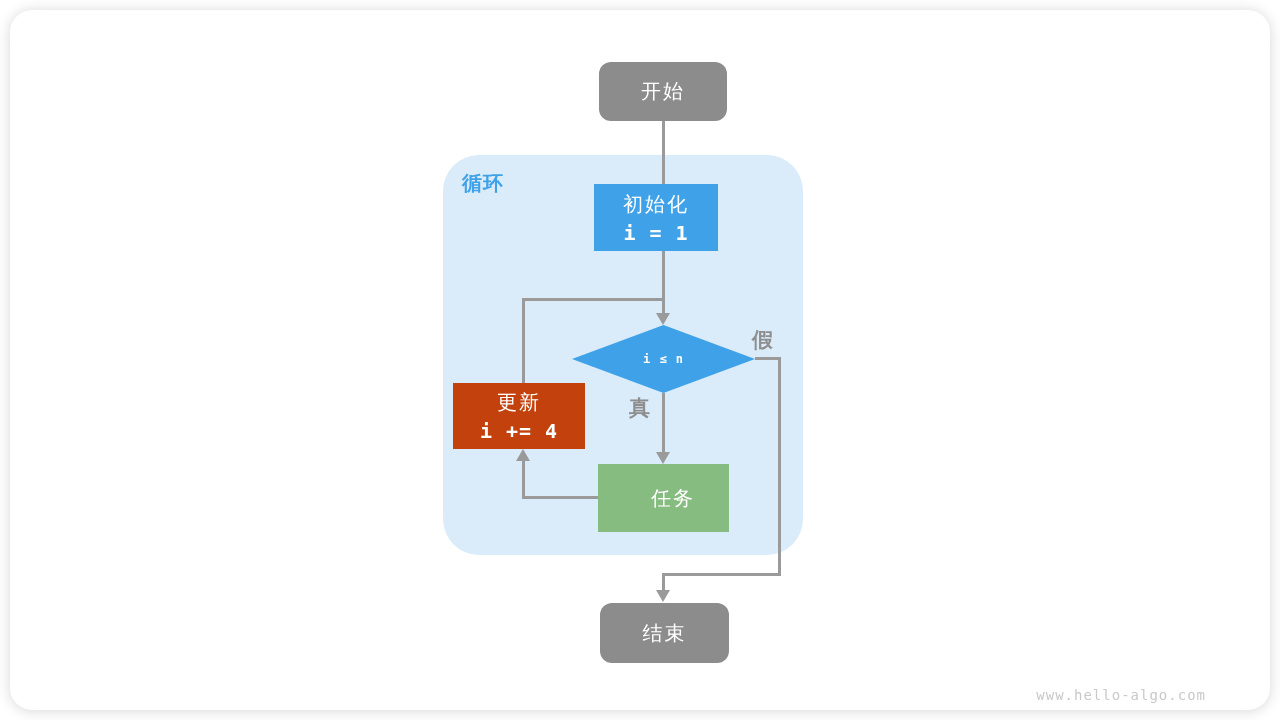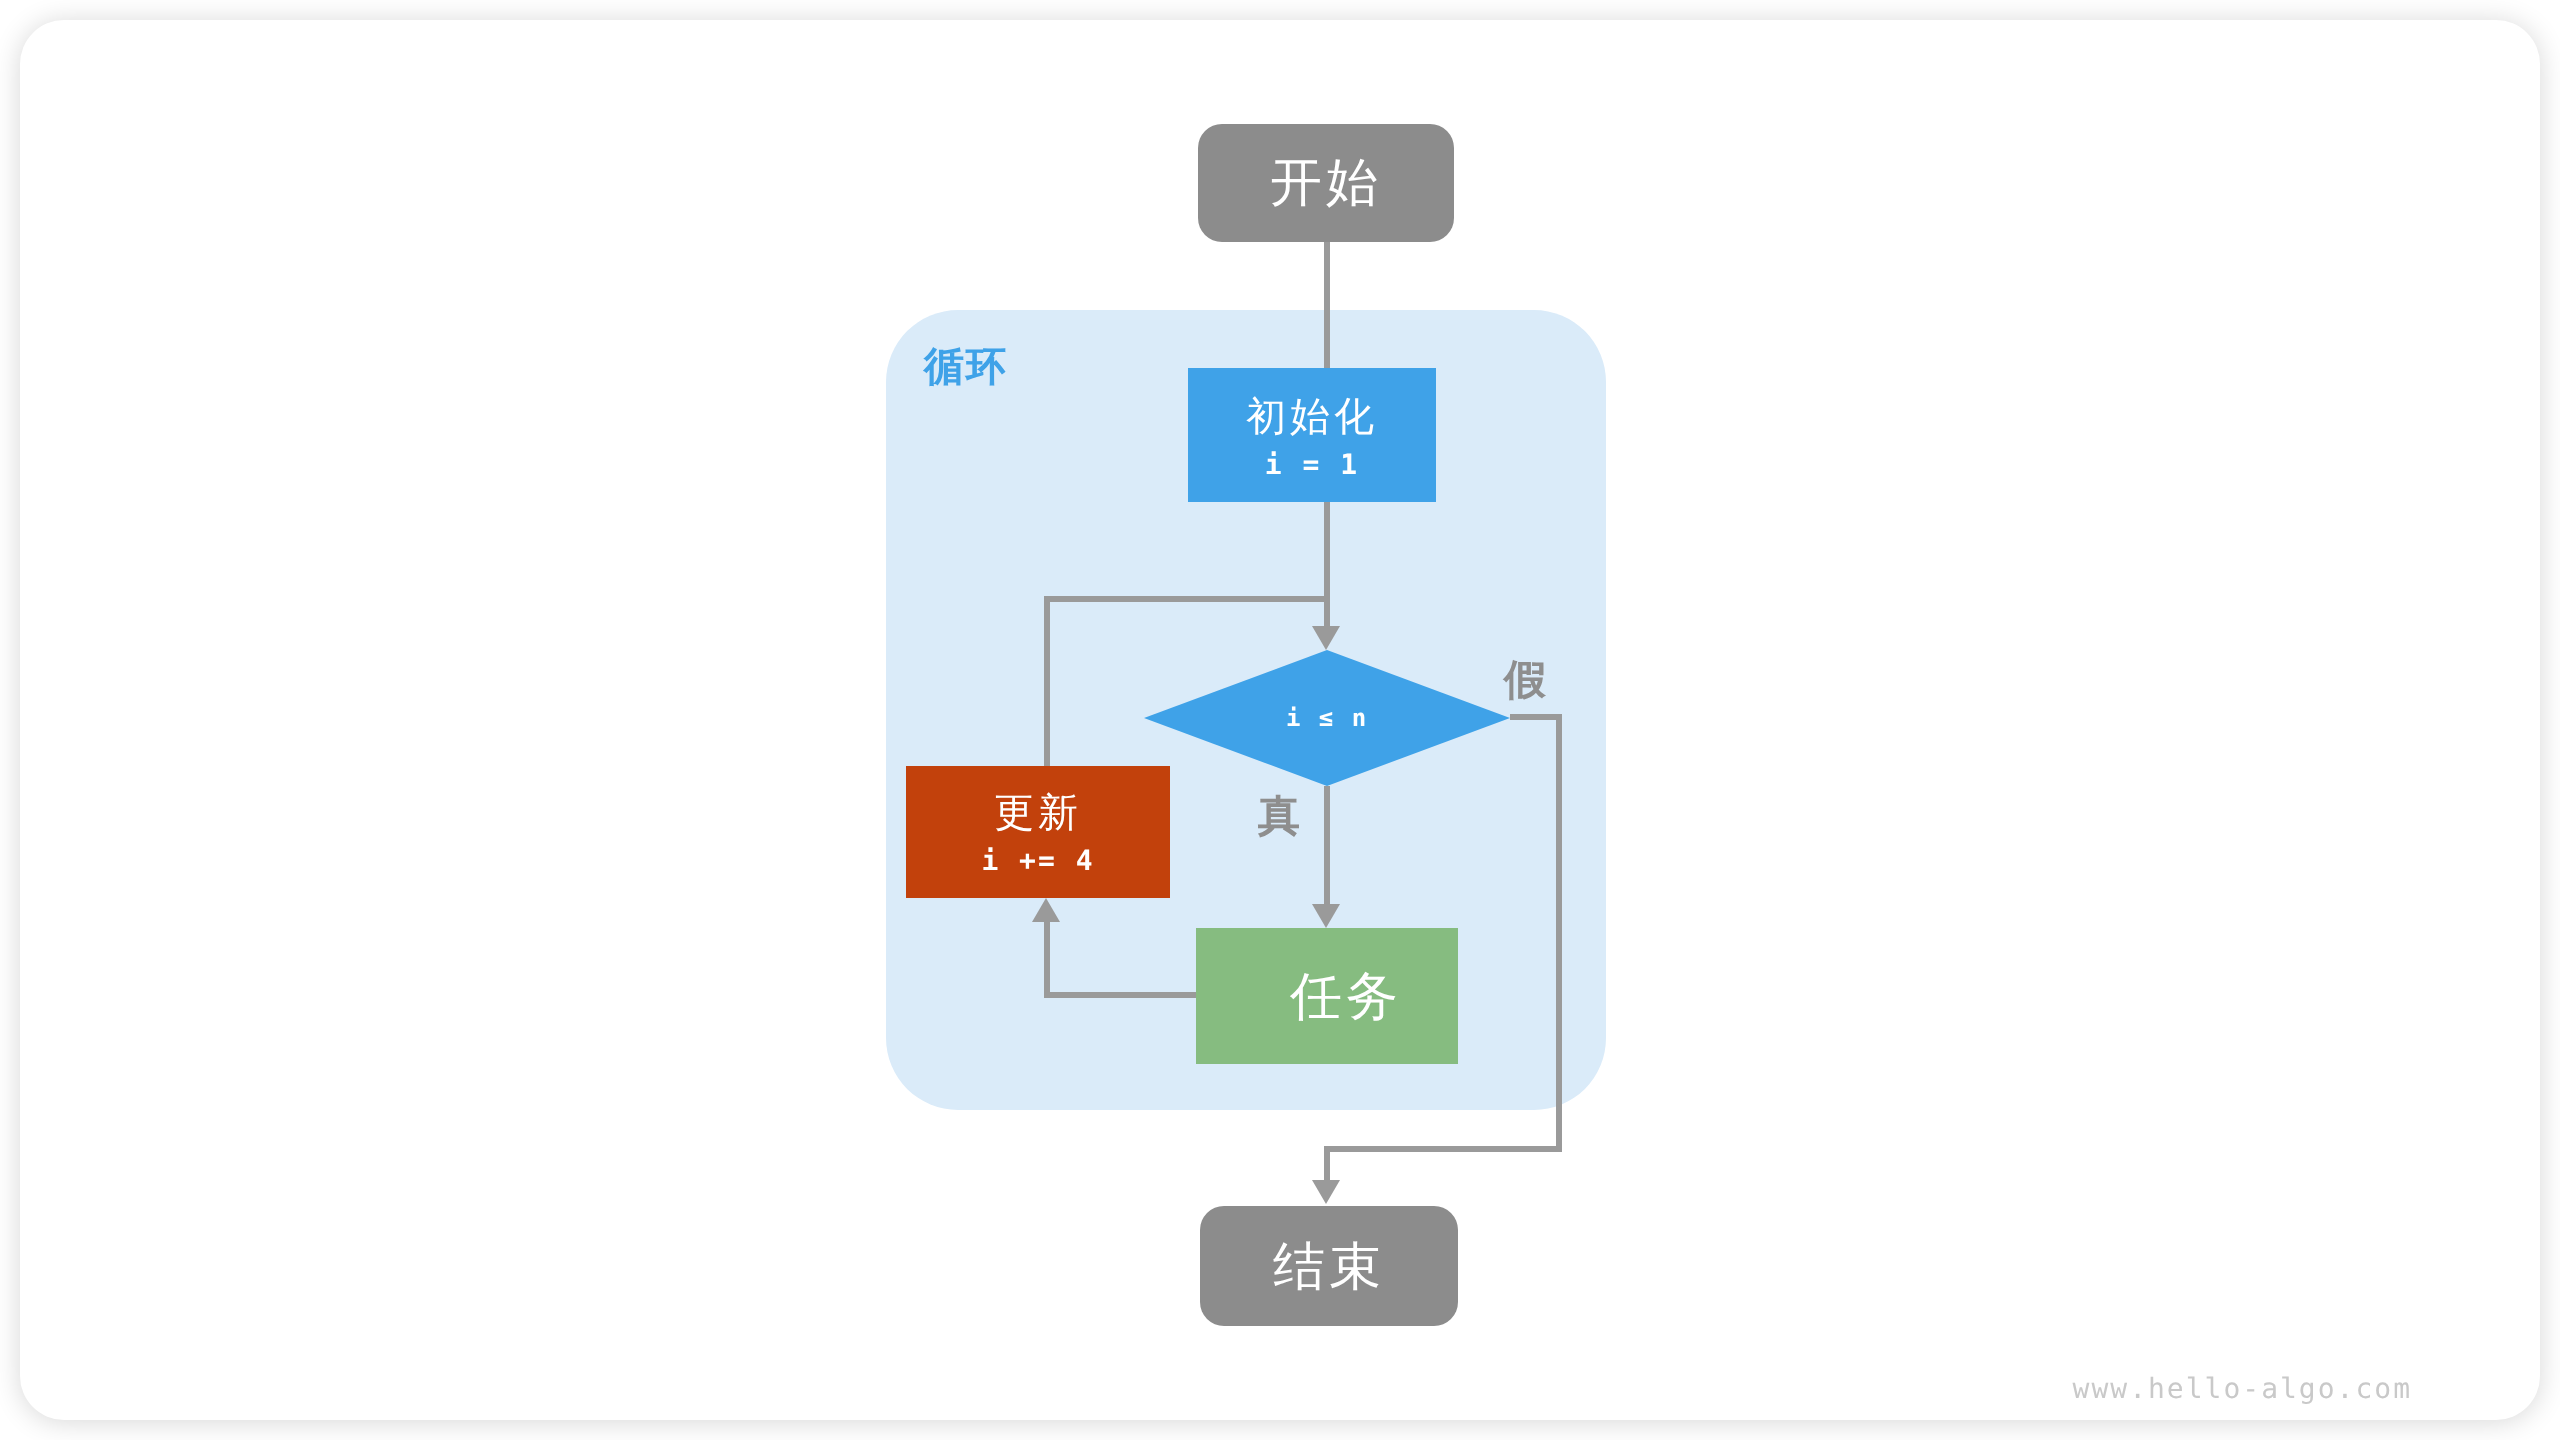--- a/index.html
+++ b/index.html
@@ -23,24 +23,24 @@
   .loop-label {
     position: absolute; left: 452px; top: 160px; z-index: 4;
     color: #3FA2E8; font-size: 20px; font-weight: 700; letter-spacing: 1px;
   }
   
   .node {
     position: absolute; z-index: 3;
     display: flex; flex-direction: column; align-items: center; justify-content: center;
     color: #ffffff;
   }
-  .node .zh { font-size: 26px; font-weight: 500; letter-spacing: 2px; }
+  .node .zh { font-size: 20px; font-weight: 500; letter-spacing: 2px; }
   .node .code {
     font-family: "DejaVu Sans Mono", "Liberation Mono", monospace;
-    font-size: 14px; font-weight: 600; margin-top: 3px; letter-spacing: 1px;
+    font-size: 20px; font-weight: 600; margin-top: 3px; letter-spacing: 1px;
   }
   .node-start { left: 589px; top: 52px;  width: 128px; height: 59px; background: #8C8C8C; border-radius: 12px; }
   .node-end   { left: 590px; top: 593px; width: 129px; height: 60px; background: #8C8C8C; border-radius: 12px; }
   .node-init   { left: 584px; top: 174px; width: 124px; height: 67px; background: #3FA2E8; }
   .node-init .zh, .node-update .zh { font-size: 20px; }
   .node-update { left: 443px; top: 373px; width: 132px; height: 66px; background: #c2410c; }
   .node-task   { left: 588px; top: 454px; width: 131px; height: 68px; background: #86BC80; padding-left: 19px; }
   .node-diamond {
     left: 562px; top: 315px; width: 183px; height: 68px; background: #3FA2E8;
     clip-path: polygon(50% 0, 100% 50%, 50% 100%, 0 50%);

